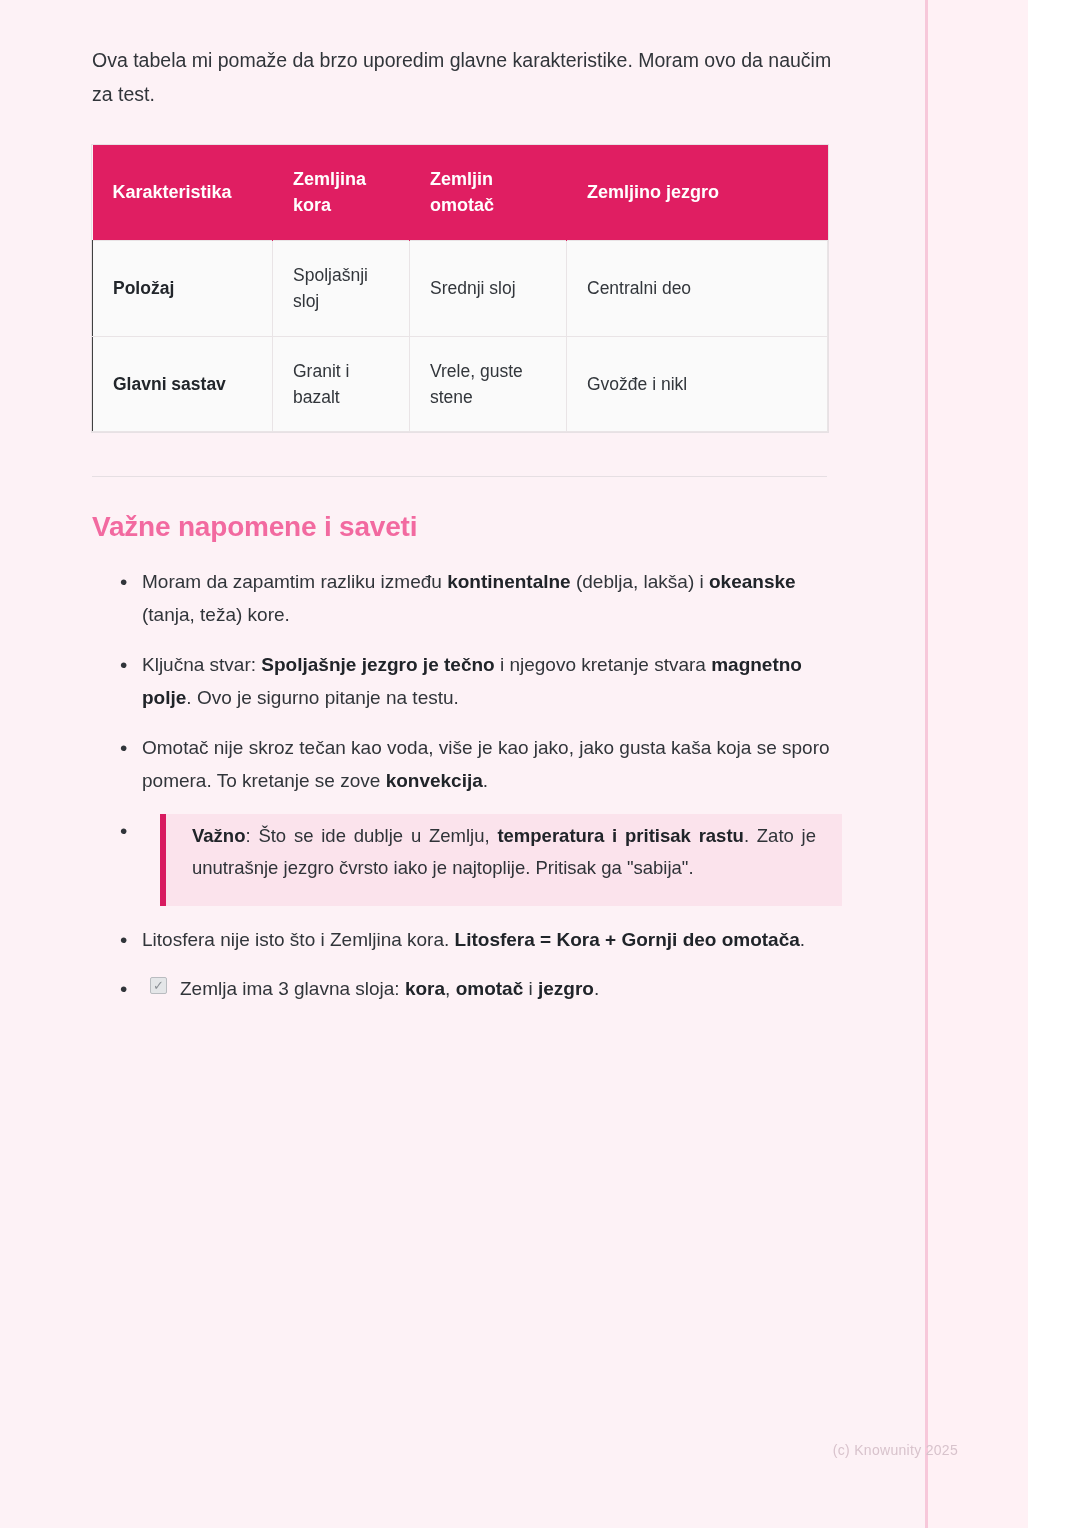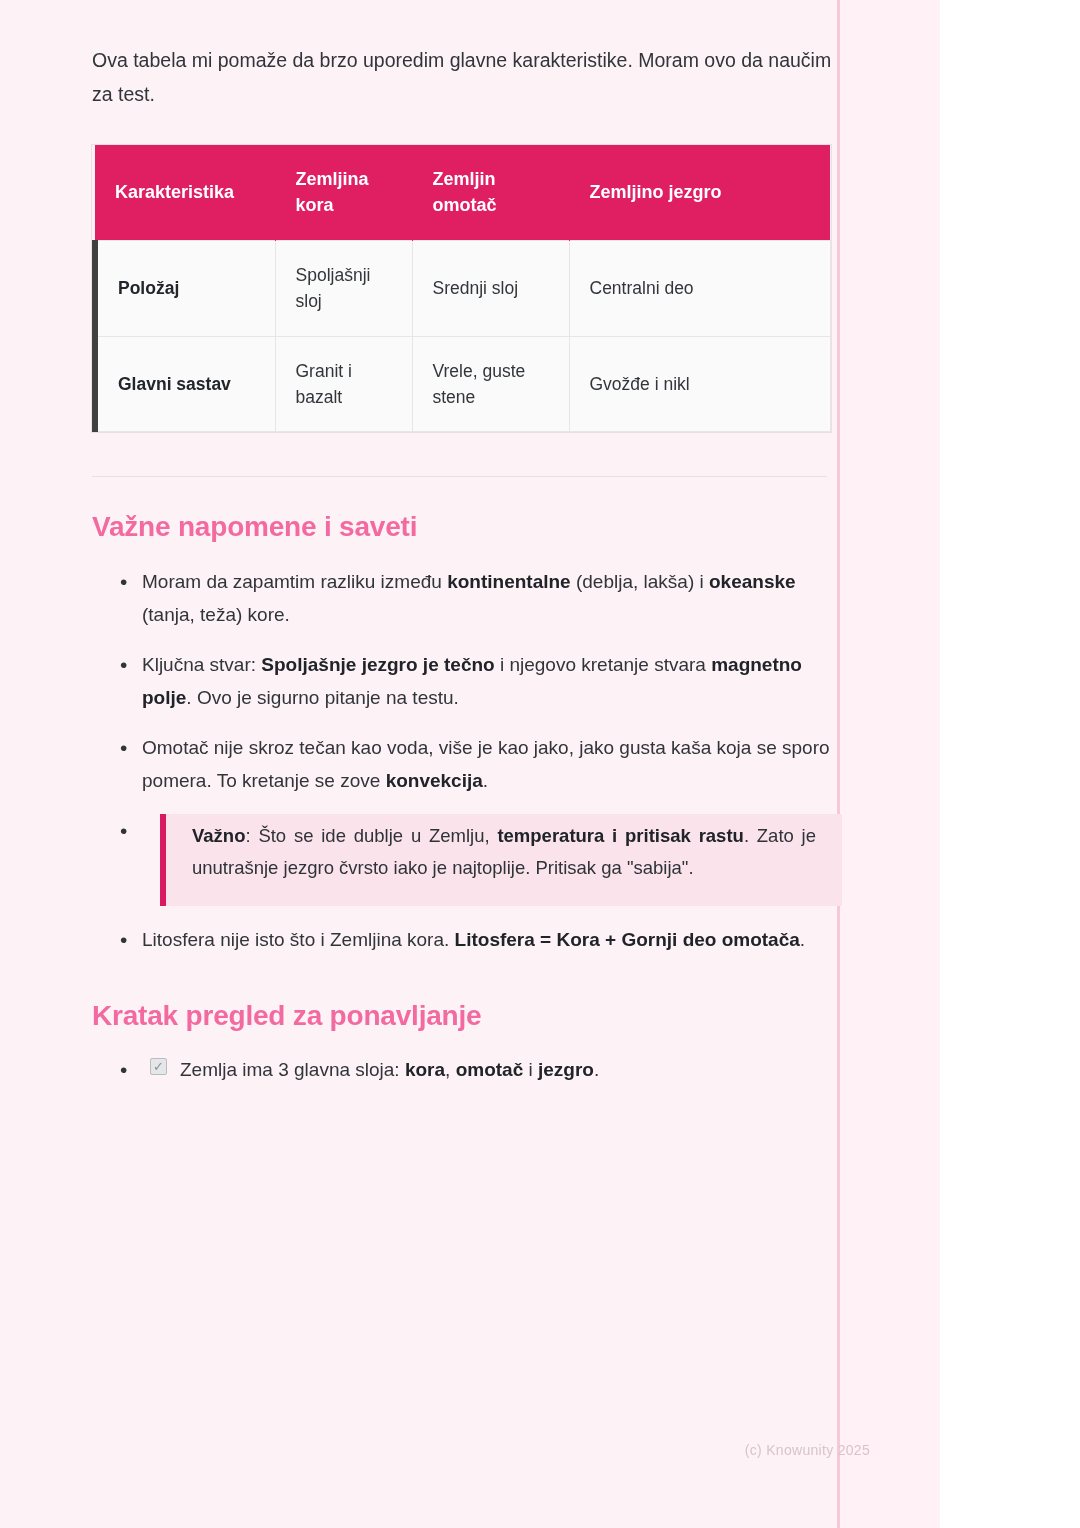--- a/index.html
+++ b/index.html
@@ -10,21 +10,21 @@
   body {
     width: 1080px;
     min-height: 1528px;
     background: #ffffff;
     font-family: "Liberation Sans", sans-serif;
     color: #2b2b2b;
     position: relative;
   }
   .page {
     position: relative;
-    width: 940px;
+    width: 1028px;
     min-height: 1528px;
     background: #fdf2f6;
     padding: 0;
     overflow: hidden;
   }
   .content {
     padding: 44px 92px 30px 92px;
     background: #fdf2f6;
     width: 1080px;
   }
@@ -71,21 +71,21 @@
     color: #32363b;
     padding: 21px 20px;
     line-height: 1.5;
     vertical-align: middle;
     border: 1px solid #e9e4e6;
   }
   table.data-table td.rowhead {
     font-weight: bold;
     color: #22262b;
   }
-  table.data-table tr td:first-child { border-left: 6px solid #404040; }
+  table.data-table tr td:first-child { border-left: 1px solid #404040; }
 
   col.c1 { width: 180px; }
   col.c2 { width: 137px; }
   col.c3 { width: 157px; }
   col.c4 { width: 261px; }
 
   hr.divider {
     border: none;
     border-top: 1px solid #e6dfe3;
     margin: 0 0 34px 0;
@@ -245,21 +245,20 @@
       <li><span><span>Ključna stvar: </span><b>Spoljašnje jezgro je tečno</b><span> i njegovo kretanje stvara </span><b>magnetno polje</b><span>. Ovo je sigurno pitanje na testu.</span></span></li>
       <li><span><span>Omotač nije skroz tečan kao voda, više je kao jako, jako gusta kaša koja se sporo pomera. To kretanje se zove </span><b>konvekcija</b><span>.</span></span></li>
       <li class="callout-li">
         <div class="callout">
           <span><b>Važno</b><span>: Što se ide dublje u Zemlju, </span><b>temperatura i pritisak rastu</b><span>. Zato je unutrašnje jezgro čvrsto iako je najtoplije. Pritisak ga "sabija".</span></span>
         </div>
       </li>
       <li><span><span>Litosfera nije isto što i Zemljina kora. </span><b>Litosfera = Kora + Gornji deo omotača</b><span>.</span></span></li>
     </ul>
 
-    <h2 class="section-title second">Kratak pregled za ponavljanje</h2>
 
 
     <ul class="checklist">
       <li>
         <span class="checkbox">✓</span>
         <span><span>Zemlja ima 3 glavna sloja: </span><b>kora</b><span>, </span><b>omotač</b><span> i </span><b>jezgro</b><span>.</span></span>
       </li>
     </ul>
 
   </div>

